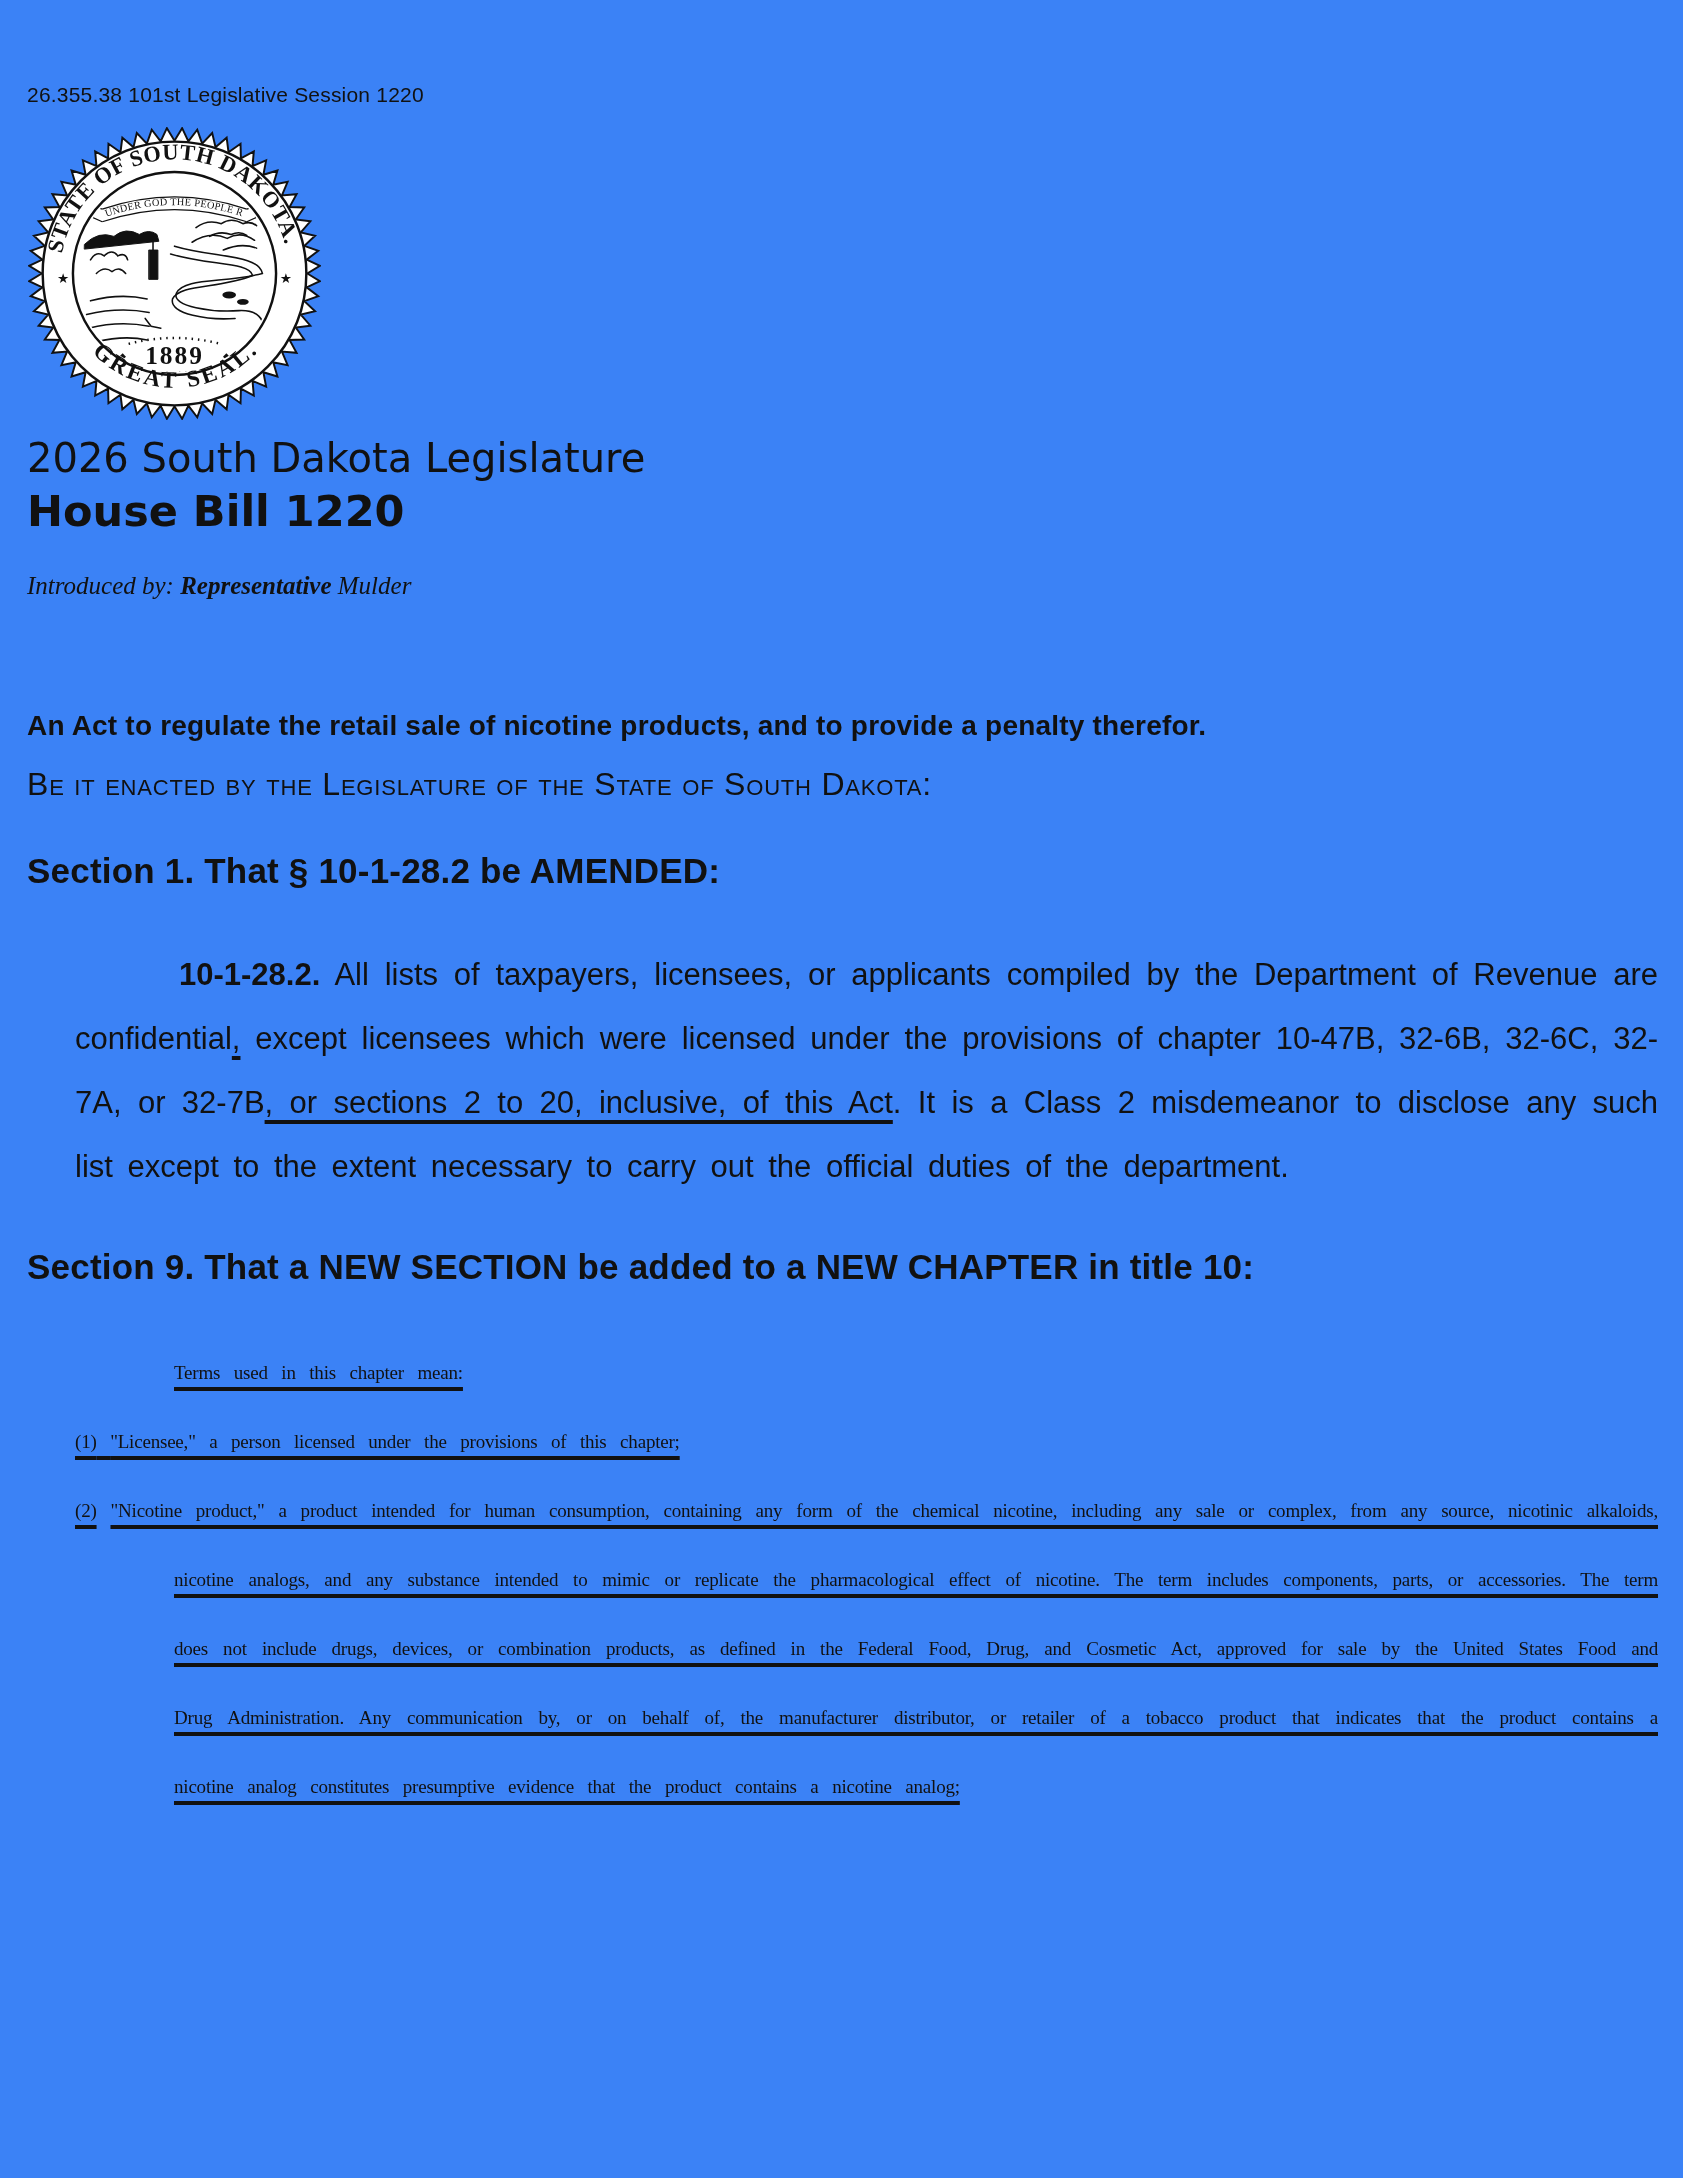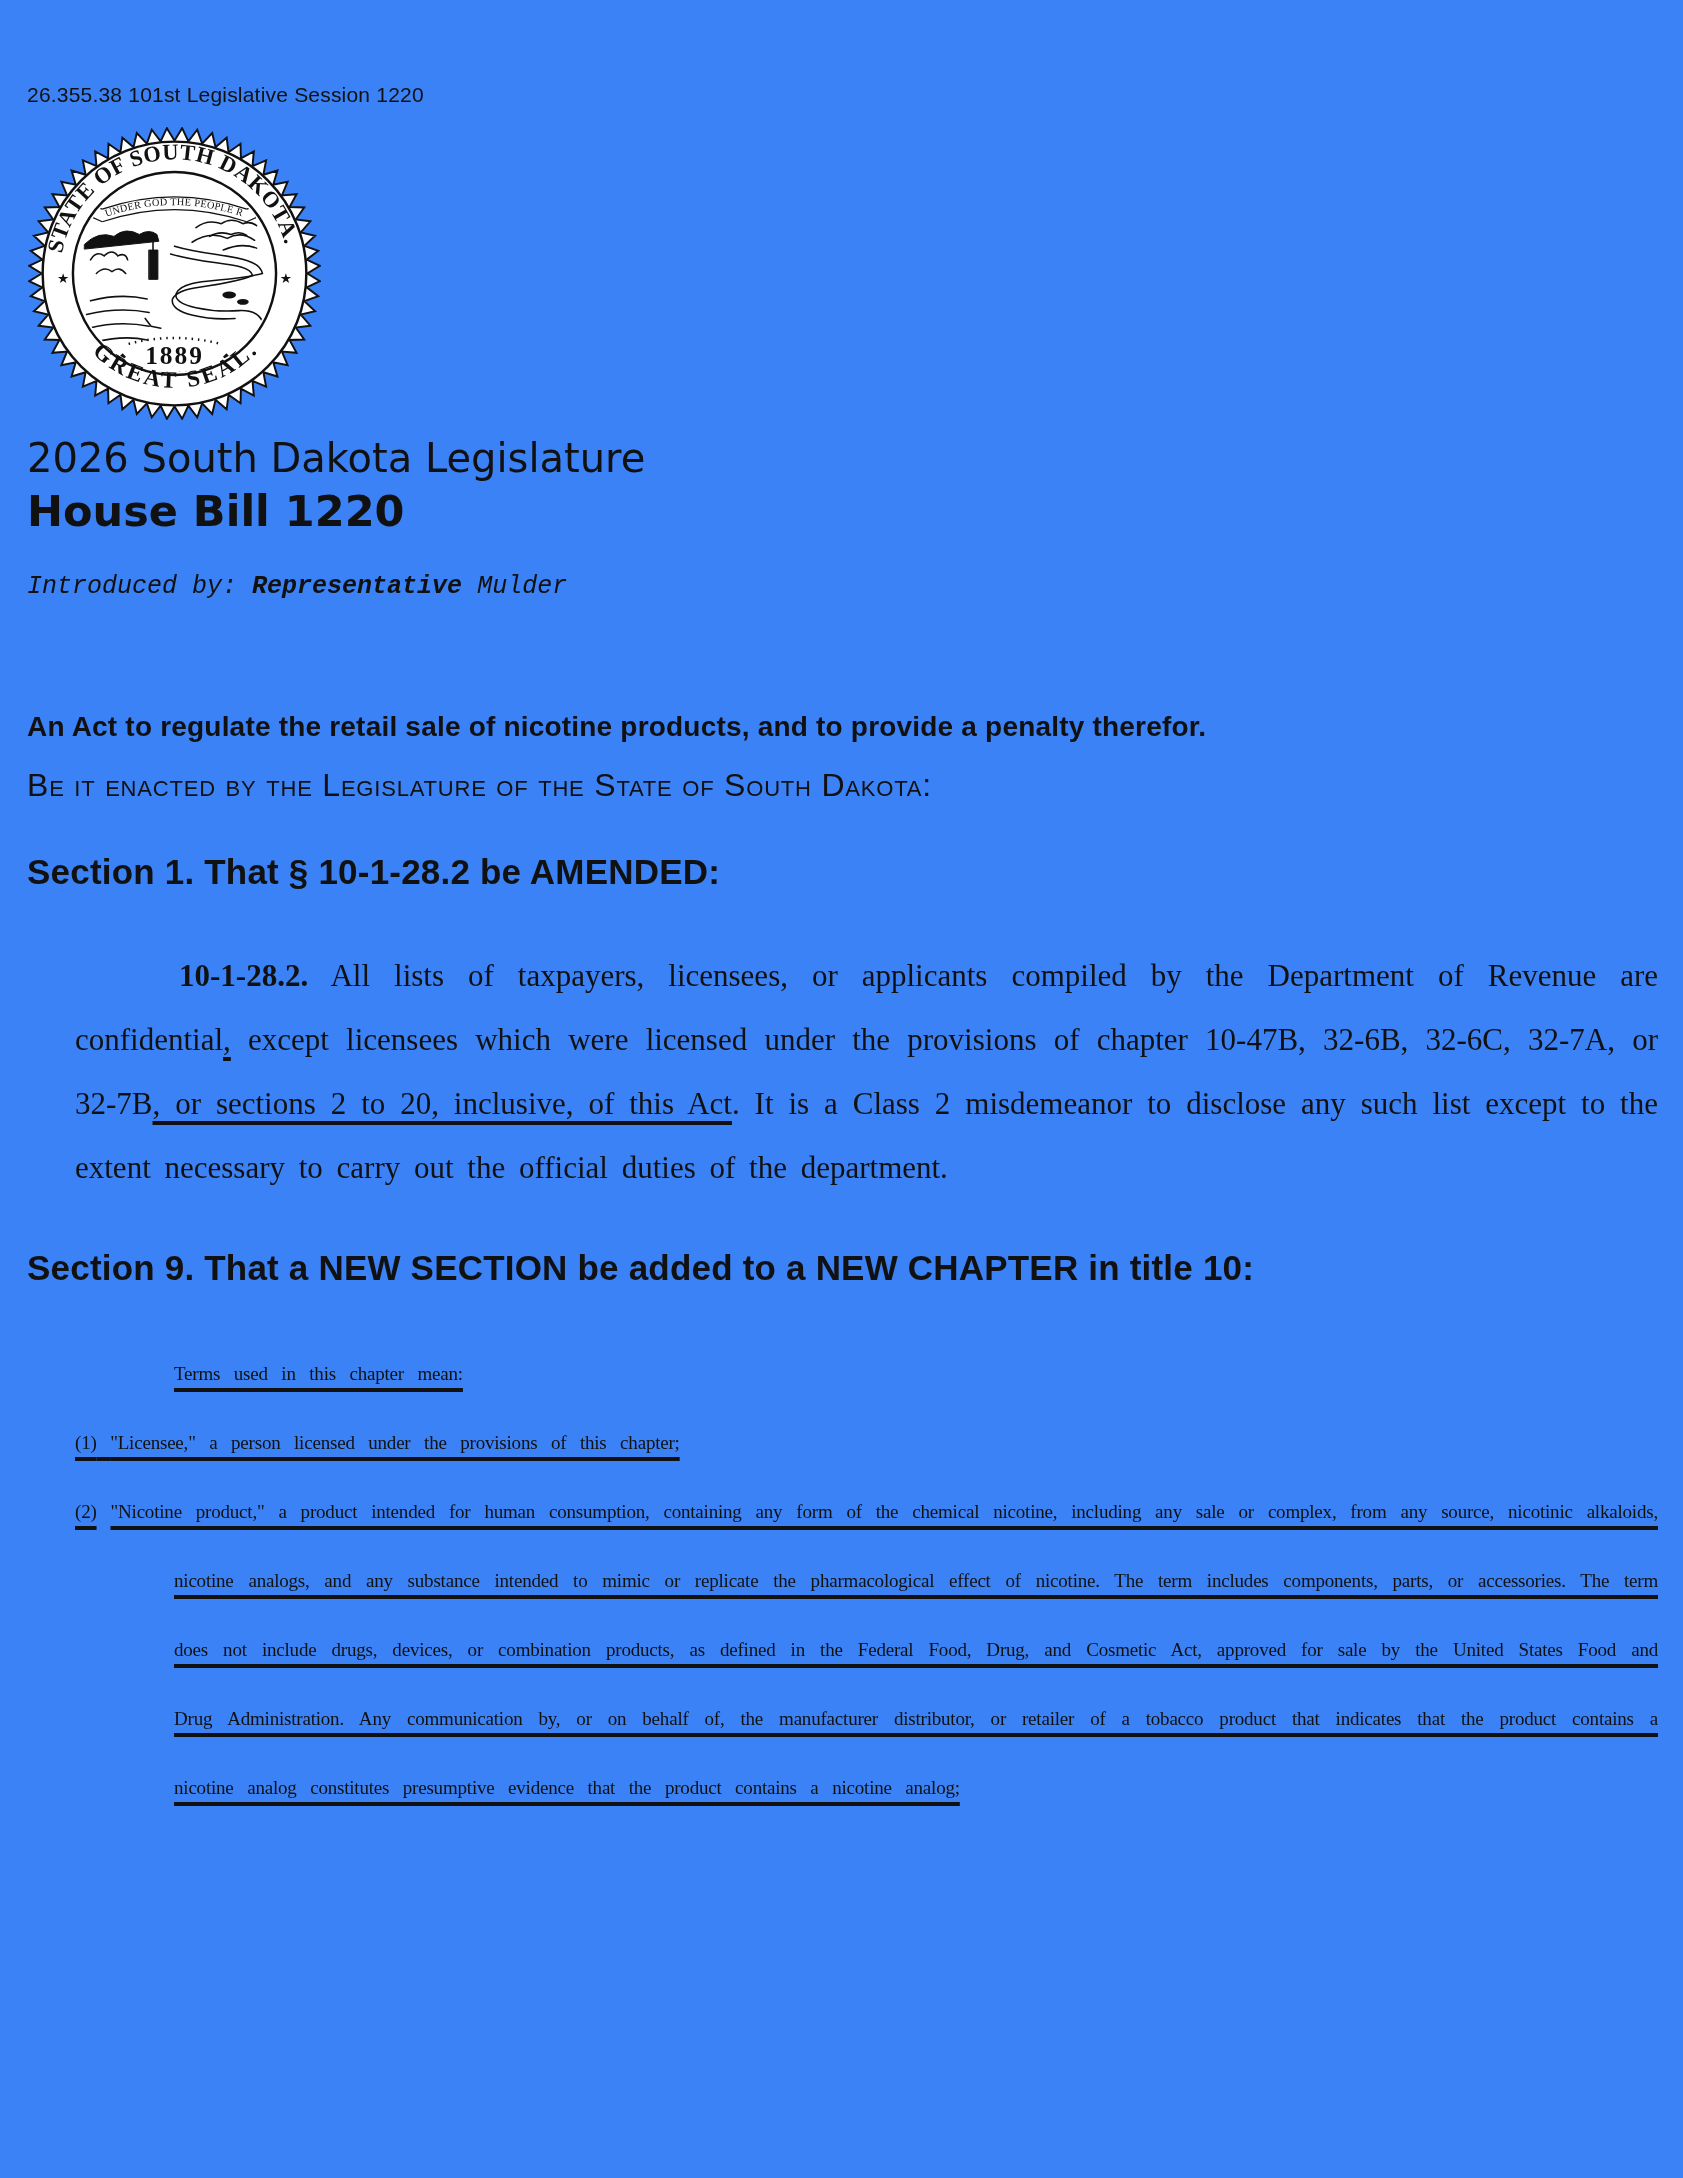--- a/index.html
+++ b/index.html
@@ -34,21 +34,21 @@
   }
   .title2 {
     margin-top: 4px;
     font-family: "DejaVu Sans", sans-serif;
     font-size: 43px;
     font-weight: bold;
     line-height: 1.2;
   }
   .introduced {
     margin-top: 34px;
-    font-family: Liberation Mono, monospace;
+    font-family: Liberation Serif, serif;
     font-style: italic;
     font-size: 25px;
   }
   .introduced b { font-weight: bold; }
   .act-title {
     margin-top: 110px;
     font-size: 28px;
     font-weight: bold;
     letter-spacing: 0.2px;
   }
@@ -67,21 +67,20 @@
   }
   h2.section-heading + .s1-para { margin-top: 51px; }
   .s1-para {
     margin-left: 48px;
     font-size: 31px;
     line-height: 64px;
     text-align: justify;
     text-indent: 104px;
     word-spacing: 6px;
     hyphens: none;
-    font-family: Liberation Serif, serif;
   }
   .s1-para .statute-num { font-weight: bold; }
   .ins {
     text-decoration-line: underline;
     text-decoration-thickness: 3.5px;
     text-underline-offset: 7px;
   }
   .s2-block {
     margin-left: 48px;
     margin-top: 50px;

